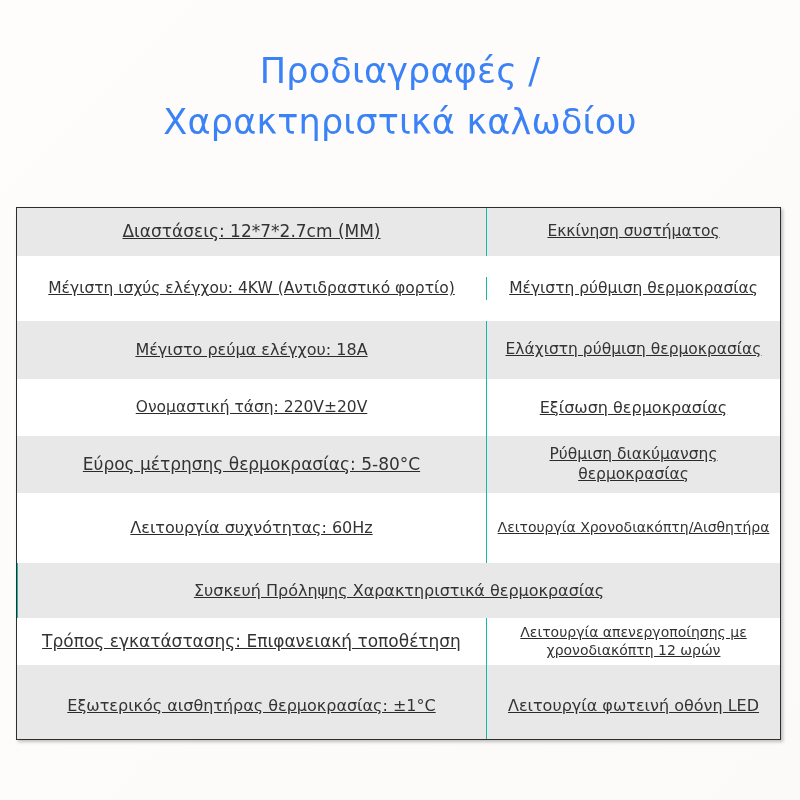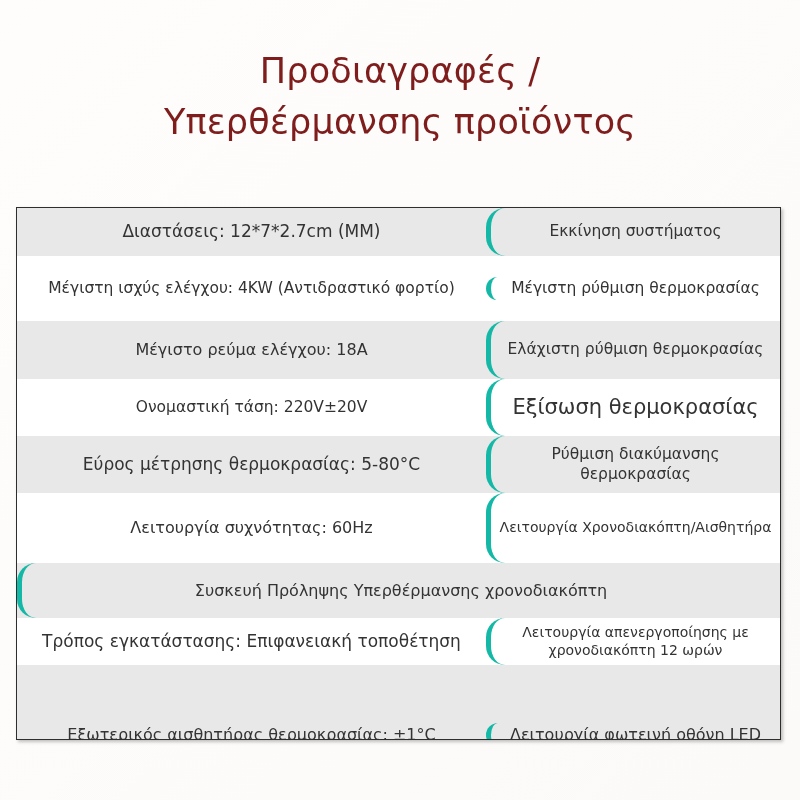--- a/index.html
+++ b/index.html
@@ -29,38 +29,39 @@
     top: 46px;
     left: 0;
     width: 800px;
     text-align: center;
   }
   .title-line {
     display: block;
     font-size: 35px;
     line-height: 51px;
     font-weight: 400;
-    color: #7f1d1d;
+    color: #3b82f6;
     letter-spacing: 0.2px;
   }
 
   
   .spec-table {
     position: absolute;
     left: 16px;
     top: 207px;
     width: 765px;
     height: 533px;
     box-sizing: border-box;
     border: 1px solid #2e2e2e;
     background: #fca5a5;
     box-shadow: 2px 2px 3px rgba(120,120,120,0.45);
     display: flex;
     flex-direction: column;
     overflow: hidden;
+    text-decoration: underline;
   }
 
   .row {
     display: flex;
     flex: 0 0 auto;
     width: 100%;
     box-sizing: border-box;
   }
   .row.alt {
     background: #e8e8e8;
@@ -77,55 +78,54 @@
     text-align: center;
     padding: 2px 8px;
     overflow: hidden;
   }
   .cell-left {
     width: 469px;
     flex: 0 0 469px;
   }
   .cell-right {
     flex: 1 1 auto;
-    border-left: 5px solid #14b8a6;
-    border-radius: 19px;
+    border-left: 1px solid #14b8a6;
   }
 
   .cell-text {
     display: block;
     width: 100%;
     color: #333333;
     line-height: 1.25;
   }
 
   
-  .fs-xl   { font-size: 21px; }
+  .fs-xl   { font-size: 16px; }
   .fs-lg   { font-size: 17px; }
   .fs-md   { font-size: 15.5px; }
   .fs-sm   { font-size: 16px; }
   .fs-xxs  { font-size: 14px; }
 
   .h-48 { height: 48px; }
   .h-65 { height: 65px; align-items: center; }
   .h-58 { height: 58px; }
   .h-57 { height: 57px; }
   .h-70 { height: 70px; }
   .h-55 { height: 55px; }
   .h-47 { height: 47px; }
-  .h-75 { height: 82px; align-items: flex-end; }
+  .h-75 { height: 82px; }
 </style>
 </head>
 <body>
 
 <div class="page">
 
   <div class="title-block">
     <span class="title-line">Προδιαγραφές /</span>
-    <span class="title-line">Υπερθέρμανσης προϊόντος</span>
+    <span class="title-line">Χαρακτηριστικά καλωδίου</span>
   </div>
 
   <div class="spec-table">
 
     <div class="row alt h-48">
       <div class="cell cell-left">
         <span class="cell-text fs-lg">Διαστάσεις: 12*7*2.7cm (MM)</span>
       </div>
       <div class="cell cell-right">
         <span class="cell-text fs-md">Εκκίνηση συστήματος</span>
@@ -172,21 +172,21 @@
       <div class="cell cell-left">
         <span class="cell-text fs-sm">Λειτουργία συχνότητας: 60Hz</span>
       </div>
       <div class="cell cell-right">
         <span class="cell-text fs-xxs">Λειτουργία Χρονοδιακόπτη/Αισθητήρα</span>
       </div>
     </div>
 
     <div class="row alt h-55">
       <div class="cell cell-right">
-        <span class="cell-text fs-sm">Συσκευή Πρόληψης Υπερθέρμανσης χρονοδιακόπτη</span>
+        <span class="cell-text fs-sm">Συσκευή Πρόληψης Χαρακτηριστικά θερμοκρασίας</span>
       </div>
     </div>
 
     <div class="row plain h-47">
       <div class="cell cell-left">
         <span class="cell-text fs-lg">Τρόπος εγκατάστασης: Επιφανειακή τοποθέτηση</span>
       </div>
       <div class="cell cell-right">
         <span class="cell-text fs-xxs">Λειτουργία απενεργοποίησης με χρονοδιακόπτη 12 ωρών</span>
       </div>

